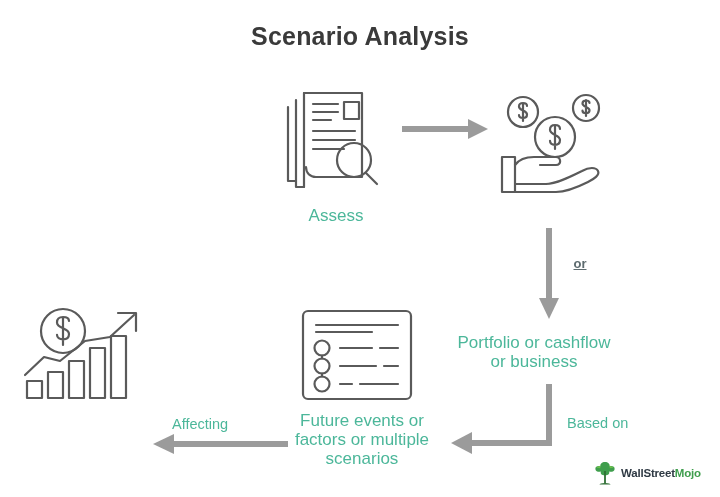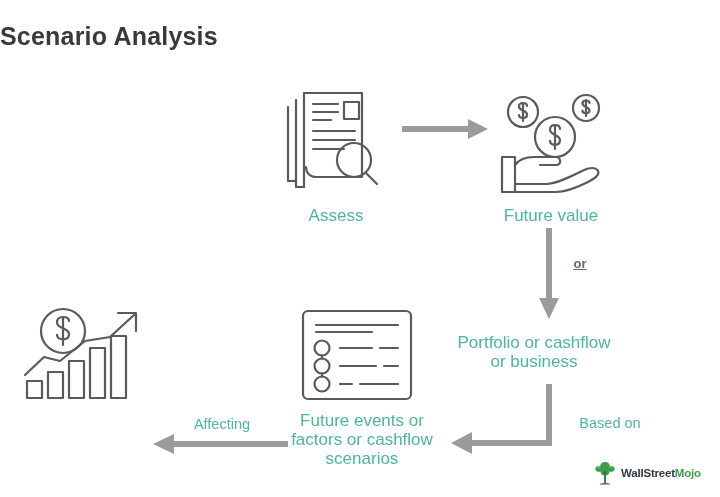--- a/index.html
+++ b/index.html
@@ -16,58 +16,57 @@
     height: 497px;
     background: #ffffff;
     overflow: hidden;
   }
   .abs { position: absolute; }
 
   #title {
     left: 0;
     top: 22px;
     width: 720px;
-    text-align: left;
+    text-align: center;
     font-size: 25px;
     font-weight: bold;
     color: #3a3a3a;
     letter-spacing: 0.2px;
   }
 
   .node-label {
     color: #4cb79a;
     font-size: 17px;
     line-height: 19px;
     text-align: center;
     white-space: pre-line;
   }
   .edge-label {
     color: #4cb79a;
     font-size: 14.5px;
     line-height: 18px;
-    text-align: center;
     white-space: pre-line;
   }
   .or-label {
     color: #5d6b6f;
     font-size: 13px;
     font-weight: bold;
     text-align: center;
   }
 
   .icon-wrap { line-height: 0; }
 
   
   #label-assess      { left: 256px; top: 206px; width: 160px; }
   #label-future      { left: 466px; top: 206px; width: 170px; }
   #label-portfolio   { left: 428px; top: 333px; width: 212px; }
   #label-events      { left: 272px; top: 411px; width: 180px; }
   #label-growth      { left: 10px;  top: 423px; width: 152px; }
   #label-affecting   { left: 172px; top: 415px; width: 100px; }
-  #label-basedon     { left: 555px; top: 414px; width: 110px; }
+  #label-basedon     { left: 567px; top: 414px; width: 110px; }
   #label-or          { left: 560px; top: 256px; width: 40px; text-decoration: underline; }
 
   #logo {
     left: 594px;
     top: 458px;
     width: 118px;
     height: 30px;
     display: flex;
     align-items: center;
     gap: 5px;
@@ -174,27 +173,26 @@
 
   <div class="abs" style="left:150px; top:432px; width:140px; height:24px;">
     <svg width="140" height="24" viewBox="0 0 140 24">
       <path d="M138 12 L22 12" stroke="#9b9b9b" stroke-width="6" stroke-linecap="butt"></path>
       <path d="M24 2 L3 12 L24 22 Z" fill="#9b9b9b"></path>
     </svg>
   </div>
 
   <div class="abs node-label" id="label-assess">Assess</div>
 
-  <div class="abs node-label" id="label-future">Future value</div>
 
   <div class="abs node-label" id="label-portfolio">Portfolio or cashflow
 or business</div>
 
   <div class="abs node-label" id="label-events">Future events or
-factors or cashflow
+factors or multiple
 scenarios</div>
 
 
   <div class="abs or-label" id="label-or">or</div>
 
   <div class="abs edge-label" id="label-basedon">Based on</div>
 
   <div class="abs edge-label" id="label-affecting">Affecting</div>
 
   <div class="abs" id="logo">

